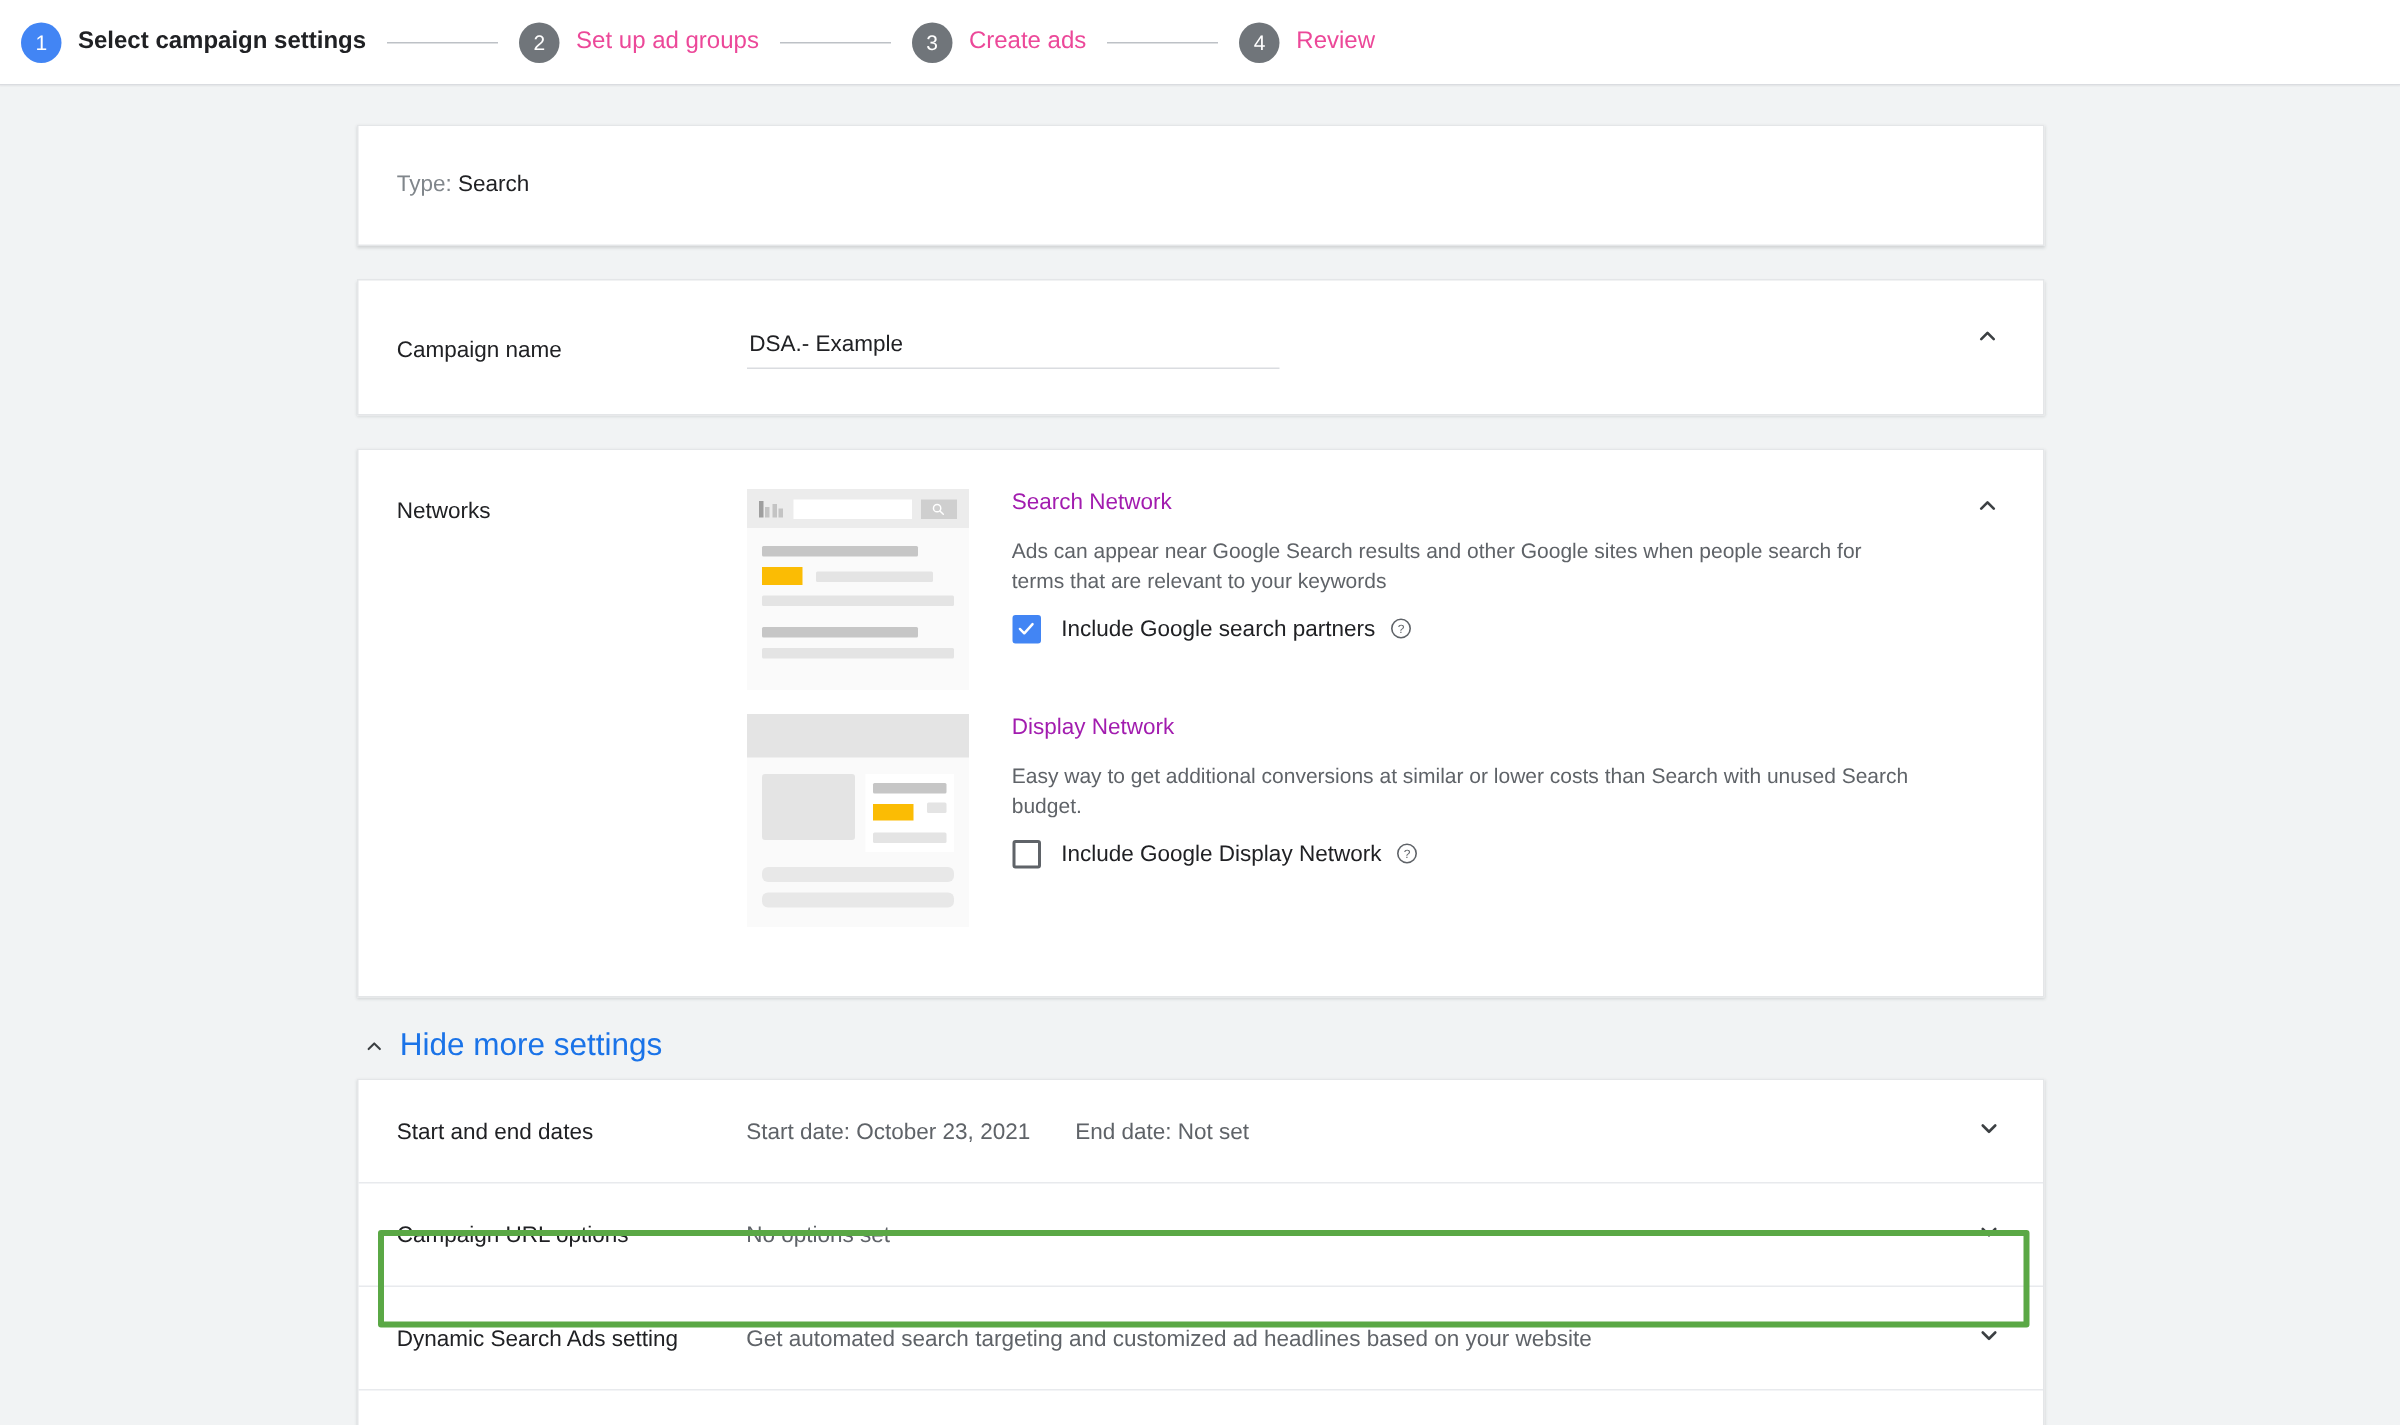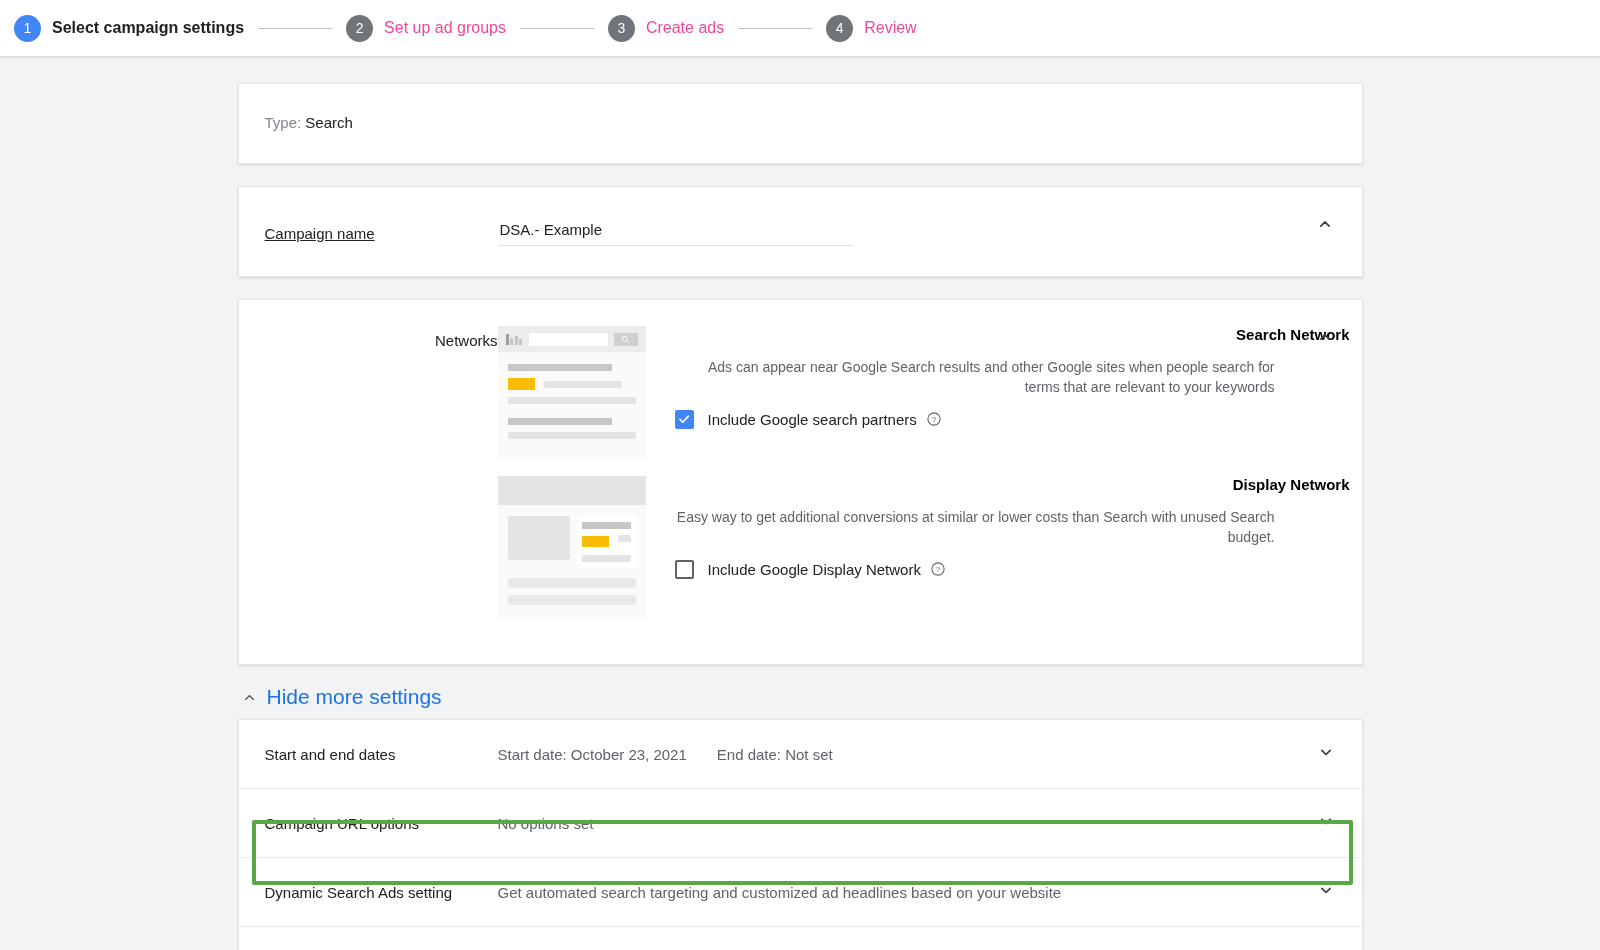--- a/index.html
+++ b/index.html
@@ -54,35 +54,35 @@
     font-size: 15px; color: #202124;
   }
 
   
   .type-card { padding: 30px 16px 32px 26px; }
   .type-line { font-size: 15px; color: #80868b; }
   .type-line b { color: #202124; font-weight: normal; }
 
   
   .name-card { display: flex; padding: 28px 26px 30px 26px; position: relative; }
-  .name-card .label-col { width: 233px; padding-top: 10px; text-decoration: underline; }
+  .name-card .label-col { width: 233px; padding-top: 10px; }
   .field { width: 355px; }
   .field-value {
     font-size: 15px; color: #202124; padding: 6px 2px 7px 2px;
     border-bottom: 1px solid #dadce0;
   }
 
   .collapse-btn {
     position: absolute; right: 24px; top: 24px;
     width: 26px; height: 26px; cursor: pointer;
     display: flex; align-items: center; justify-content: center;
   }
 
   
-  .net-card { padding: 26px 12px 30px 26px; display: flex; position: relative; text-align: right; }
+  .net-card { padding: 26px 12px 30px 26px; display: flex; position: relative; }
   .net-card .label-col { width: 233px; padding-top: 6px; }
   .net-body { flex: 1; }
   .net-block { display: flex; margin-bottom: 16px; }
   .thumb { width: 148px; flex: none; margin-right: 29px; }
 
   .sn-thumb { background: #fafafa; padding: 0; }
   .sn-bar {
     height: 26px; background: #ececec; display: flex; align-items: center;
     padding: 0 8px;
   }
@@ -106,21 +106,21 @@
 
   .dn-thumb { background: #fafafa; }
   .dn-head { height: 29px; background: #e4e4e4; }
   .dn-body { padding: 11px 10px 13px 10px; }
   .dn-top { display: flex; margin-bottom: 10px; }
   .dn-img { width: 62px; height: 44px; background: #e4e4e4; border-radius: 2px; margin-right: 7px; }
   .dn-card { flex: 1; background: #ffffff; padding: 6px 5px; }
   .dn-card .bar { margin-bottom: 6px; }
   .dn-pill { height: 10px; background: #e8e8e8; border-radius: 4px; margin-bottom: 7px; }
 
-  .net-title { font-size: 15px; font-weight: bold; color: #000000; margin: 0 0 14px 0; }
+  .net-title { font-size: 15px; font-weight: normal; color: #a21caf; margin: 0 0 14px 0; }
   .net-desc {
     font-size: 14px; color: #5f6368; line-height: 1.45; margin: 0 0 12px 0;
     max-width: 600px;
   }
   .check-line { display: flex; align-items: center; }
   .cbox {
     width: 19px; height: 19px; border: 2px solid #5f6368; border-radius: 2px;
     flex: none; margin-right: 14px; cursor: pointer; background: #ffffff;
   }
   .cbox.checked {

